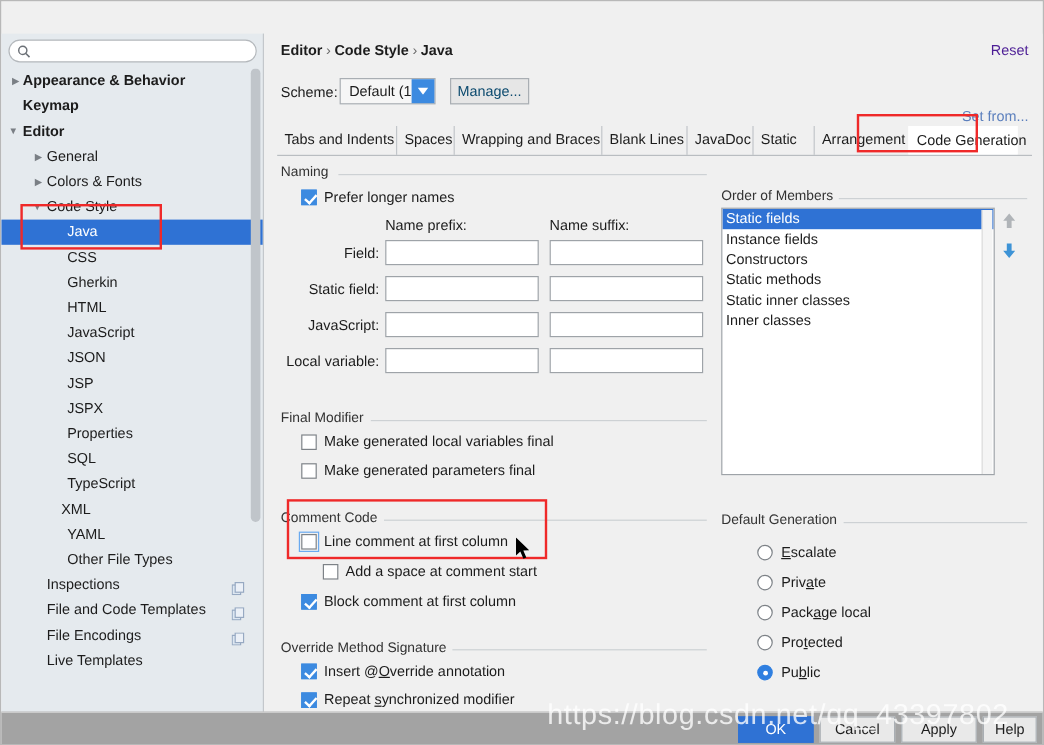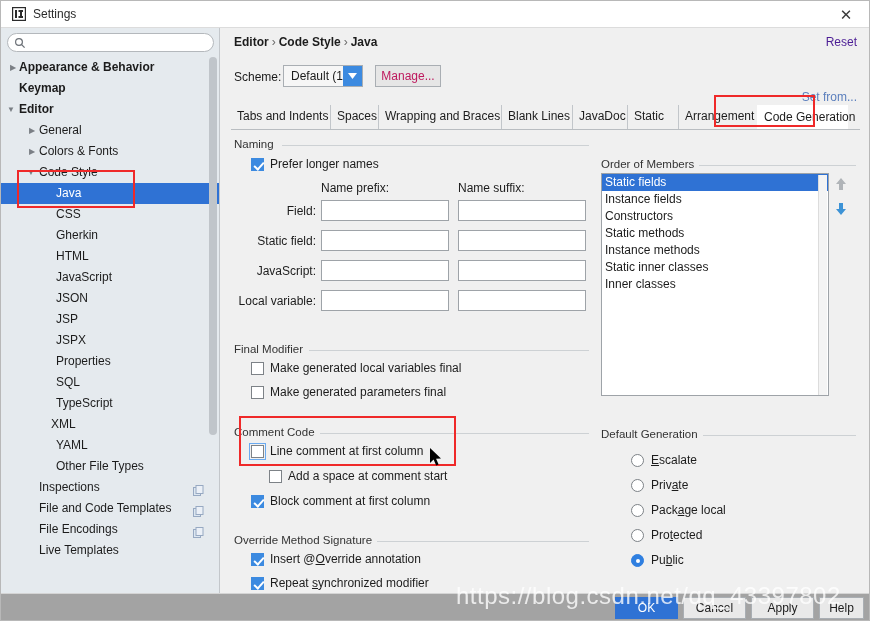--- a/index.html
+++ b/index.html
@@ -126,21 +126,21 @@
     position: absolute; left: 7px; top: 3px; font-size: 12px; color: #1c1c1c;
   }
   #scheme-arrow {
     position: absolute; right: 0px; top: 0px; width: 19px; height: 20px;
     background: #3c8ae0;
     display: flex; align-items: center; justify-content: center;
   }
   #manage-btn {
     position: absolute; left: 154px; top: 37px; width: 66px; height: 22px;
     border: 1px solid #a9aeb3; background: #e6e6e6;
-    font-size: 12px; text-align: center; line-height: 20px; color: #be185d;
+    font-size: 12px; text-align: center; line-height: 20px; color: #0c4a6e;
   }
   #setfrom-link {
     position: absolute; right: 12px; top: 62px;
     font-size: 12px; color: #5b7fbd;
   }
 
   
   #tabstrip {
     position: absolute; left: 10px; top: 77px; width: 620px; height: 25px;
   }
@@ -281,33 +281,20 @@
   }
 
   
   #cursor { position: absolute; left: 429px; top: 447px; z-index: 45; }
 </style>
 </head>
 <body>
 
 <div id="app">
 
-  <div id="titlebar">
-    <span id="title-icon">
-      <svg width="14" height="14" viewBox="0 0 14 14">
-        <rect x="0.5" y="0.5" width="13" height="13" fill="none" stroke="#2b2b2b" stroke-width="1.4"></rect>
-        <rect x="3" y="3" width="2" height="8" fill="#2b2b2b"></rect>
-        <rect x="6.5" y="3" width="4.5" height="2" fill="#2b2b2b"></rect>
-        <rect x="8" y="3" width="2" height="6" fill="#2b2b2b"></rect>
-        <rect x="6.5" y="9" width="4.5" height="2" fill="#2b2b2b"></rect>
-      </svg>
-    </span>
-    <span id="title-text">Settings</span>
-    <div id="close-btn">✕</div>
-  </div>
 
   <div id="sidebar">
     <div id="search-wrap">
       <input id="search-input" type="text" placeholder="" style="">
       <span id="search-icon">
         <svg width="12" height="12" viewBox="0 0 12 12">
           <circle cx="5" cy="5" r="3.4" fill="none" stroke="#6c7177" stroke-width="1.2"></circle>
           <line x1="7.6" y1="7.6" x2="10.6" y2="10.6" stroke="#6c7177" stroke-width="1.3"></line>
         </svg>
       </span>
@@ -500,21 +487,20 @@
       <div class="group" style="left:380px; top:28px; width:255px;">
         <span class="group-title">Order of Members</span>
         <div class="group-rule" style="left:97px; width:158px;"></div>
 
         <div id="members-box">
           <div id="members-rows">
               <div class="member-row sel">Static fields</div>
               <div class="member-row">Instance fields</div>
               <div class="member-row">Constructors</div>
               <div class="member-row">Static methods</div>
-              <div class="member-row">Instance methods</div>
               <div class="member-row">Static inner classes</div>
               <div class="member-row">Inner classes</div>
             </div>
           <div id="member-scroll"></div>
         </div>
 
         <div id="members-updown">
           <span style="position:absolute;left:0;top:0;">
             <svg width="16" height="16" viewBox="0 0 16 16">
               <polygon points="8,2 13,8 10,8 10,14 6,14 6,8 3,8" fill="#b0b4b8"></polygon>

